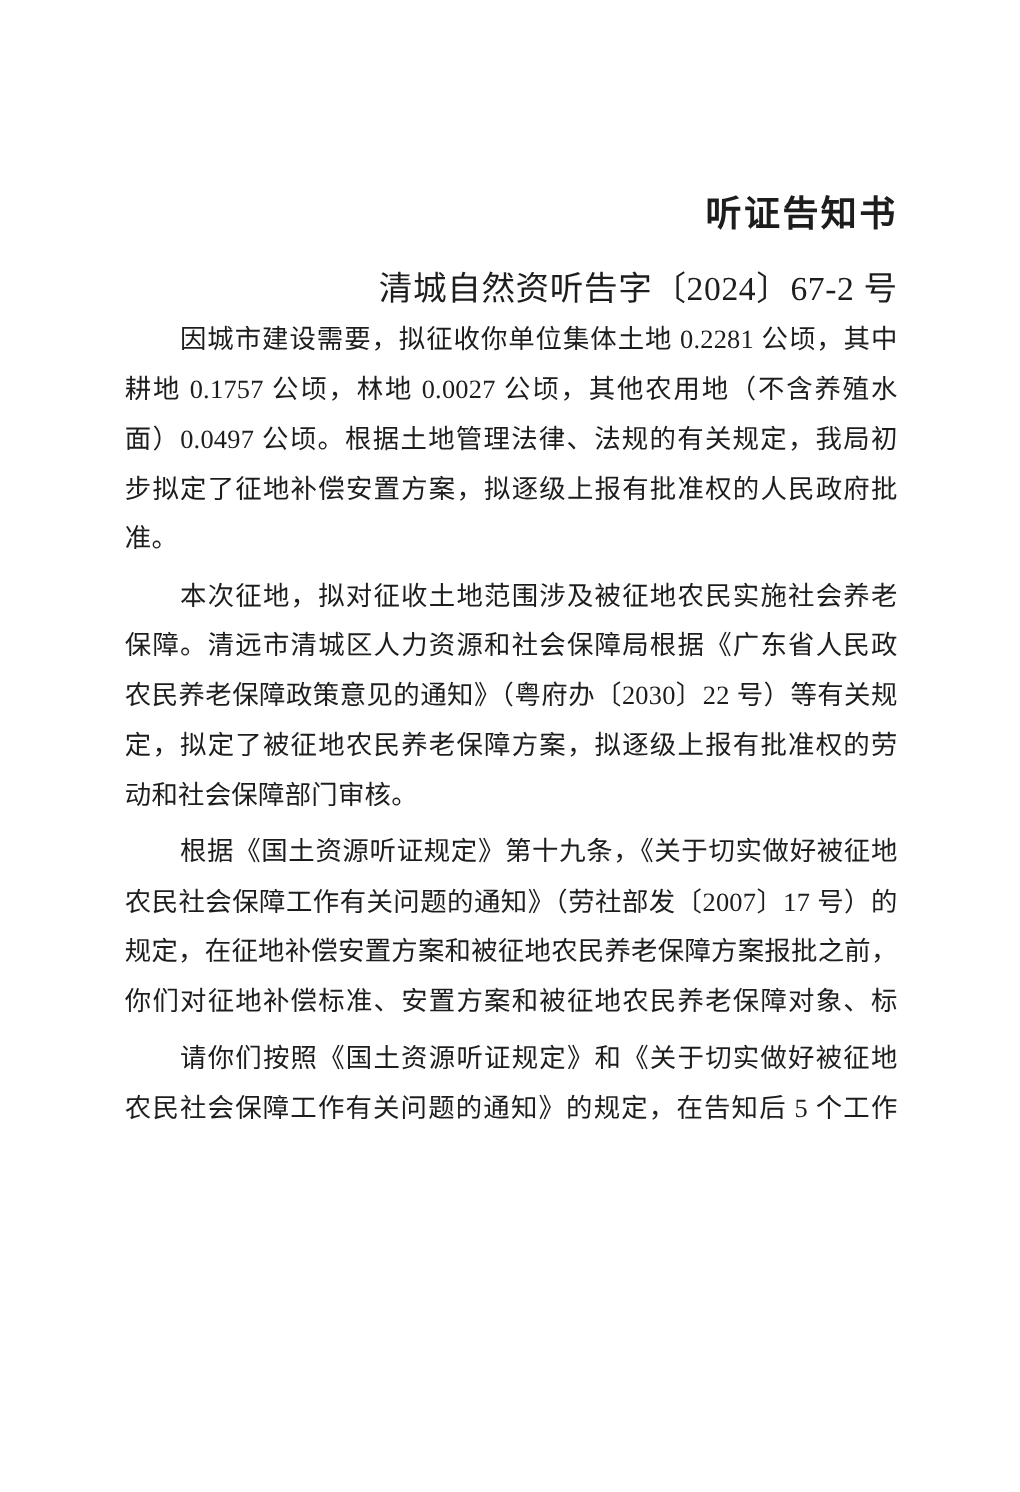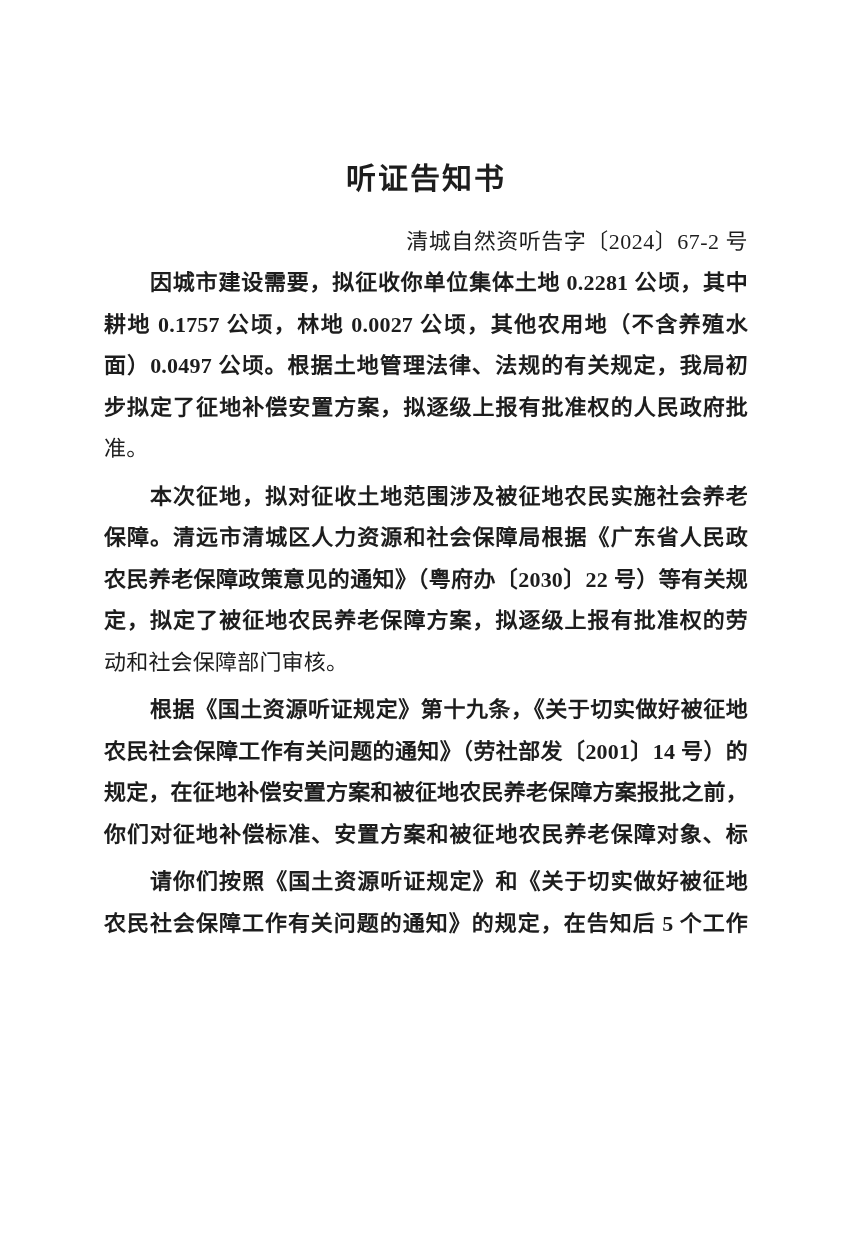--- a/index.html
+++ b/index.html
@@ -17,30 +17,30 @@
     color: #1d1d1d;
   }
   .content {
     position: absolute;
     left: 104px;
     top: 0;
     width: 644px;
   }
   .title {
     margin: 160px 0 0 0;
-    text-align: center;
+    text-align: right;
     font-size: 30px;
     line-height: 38px;
     font-weight: 700;
     letter-spacing: 2px;
   }
   .doc-number {
     margin-top: 28px;
     text-align: right;
-    font-size: 22px;
+    font-size: 28px;
     line-height: 32px;
     letter-spacing: 0.5px;
   }
   .addressee {
     margin-top: 28px;
     font-size: 22px;
     line-height: 41.5px;
     text-align: left;
   }
   .paragraphs {
@@ -51,21 +51,20 @@
   }
   .line {
     font-size: 22px;
     line-height: 41.5px;
     text-align: justify;
     text-justify: inter-character;
     letter-spacing: 0.2px;
   }
   .line.fill {
     text-align-last: justify;
-    font-weight: bold;
   }
   .line.indent {
     text-indent: 46px;
   }
 </style>
 </head>
 <body>
 
 <div class="page">
   <div class="content">
@@ -81,21 +80,21 @@
         </div>
         <div class="para">
           <div class="line indent fill">本次征地，拟对征收土地范围涉及被征地农民实施社会养老</div>
           <div class="line fill">保障。清远市清城区人力资源和社会保障局根据《广东省人民政</div>
           <div class="line fill">农民养老保障政策意见的通知》（粤府办〔2030〕22 号）等有关规</div>
           <div class="line fill">定，拟定了被征地农民养老保障方案，拟逐级上报有批准权的劳</div>
           <div class="line">动和社会保障部门审核。</div>
         </div>
         <div class="para">
           <div class="line indent fill">根据《国土资源听证规定》第十九条，《关于切实做好被征地</div>
-          <div class="line fill">农民社会保障工作有关问题的通知》（劳社部发〔2001〕14 号）的</div>
+          <div class="line fill">农民社会保障工作有关问题的通知》（劳社部发〔2007〕17 号）的</div>
           <div class="line fill">规定，在征地补偿安置方案和被征地农民养老保障方案报批之前，</div>
           <div class="line fill">你们对征地补偿标准、安置方案和被征地农民养老保障对象、标</div>
         </div>
         <div class="para">
           <div class="line indent fill">请你们按照《国土资源听证规定》和《关于切实做好被征地</div>
           <div class="line fill">农民社会保障工作有关问题的通知》的规定，在告知后 5 个工作</div>
         </div>
       </div>
   </div>
 </div>

